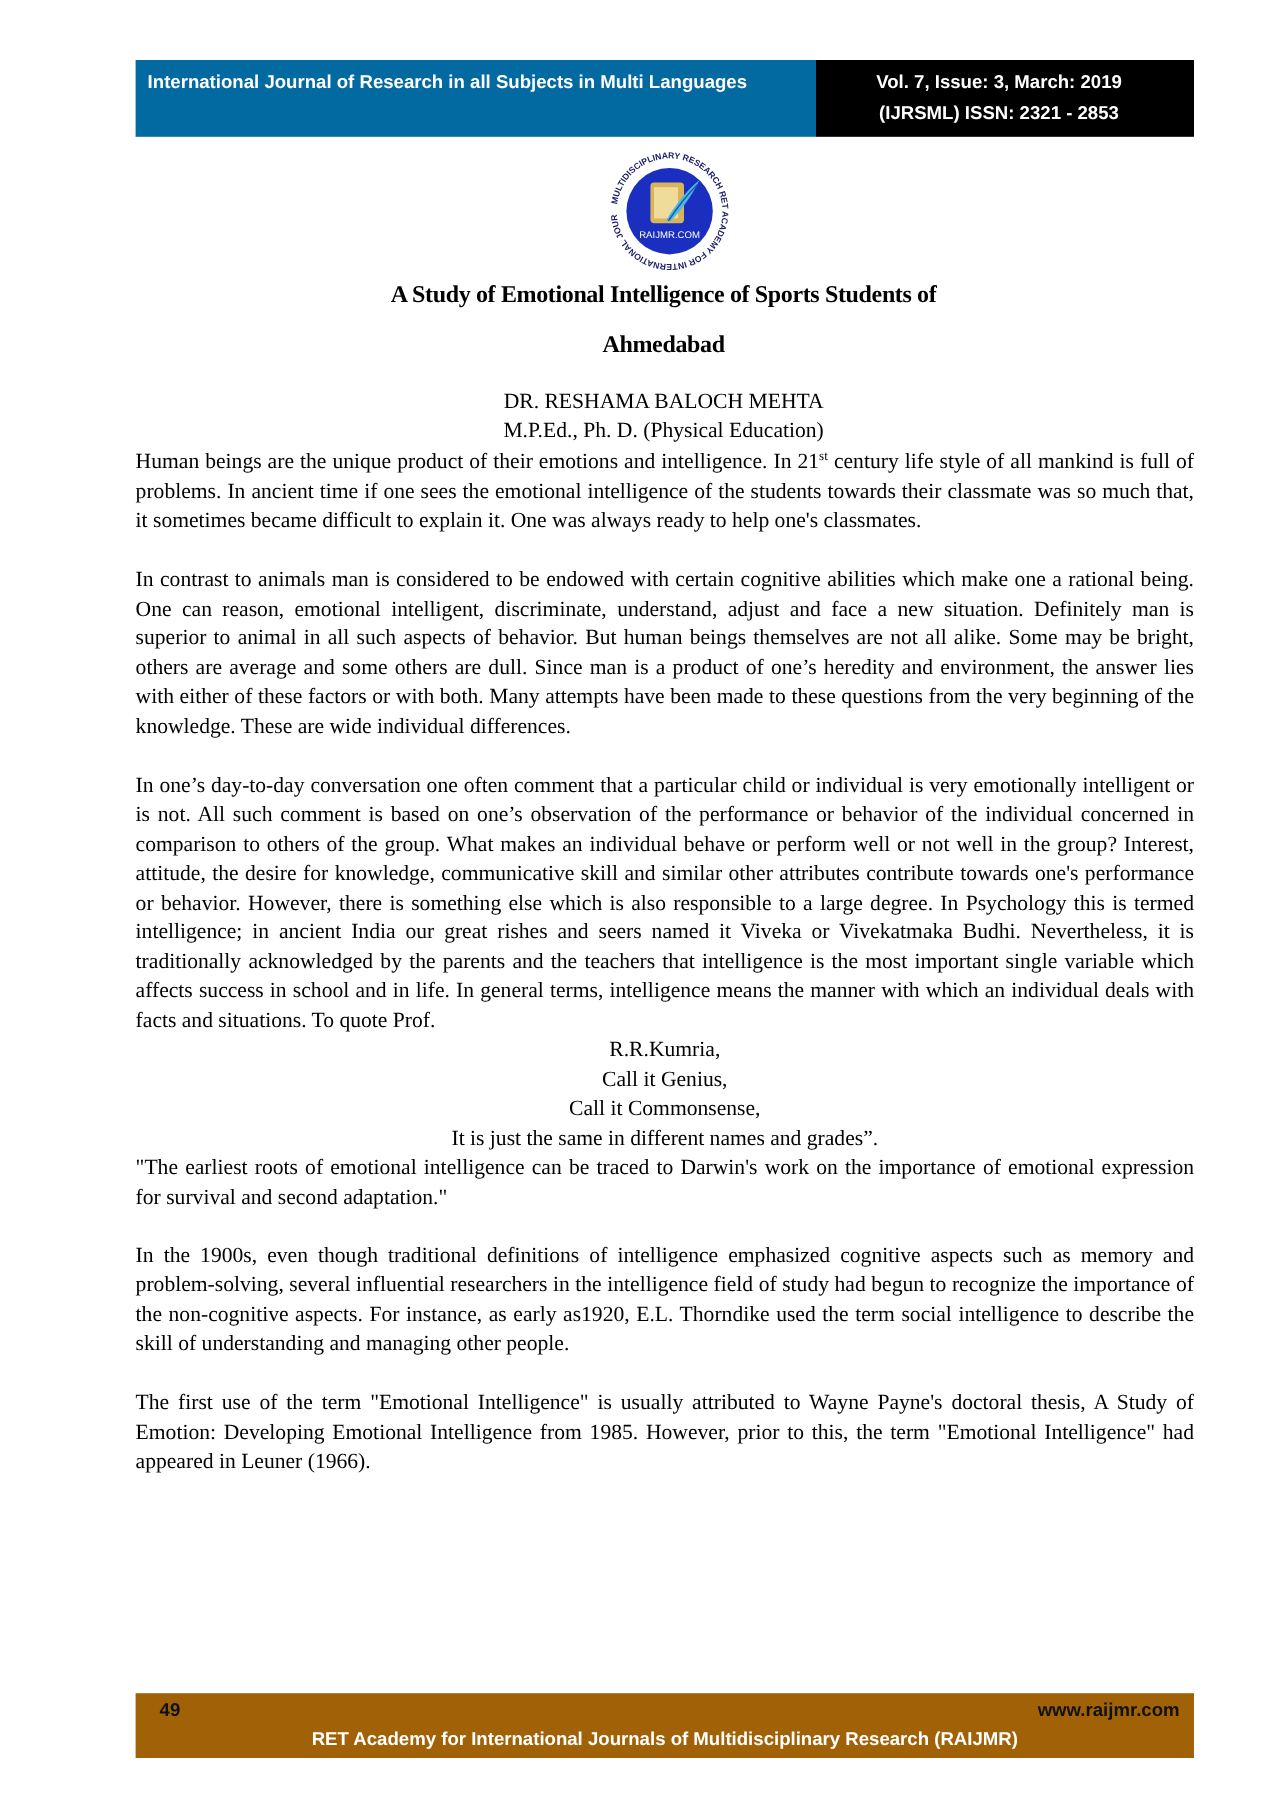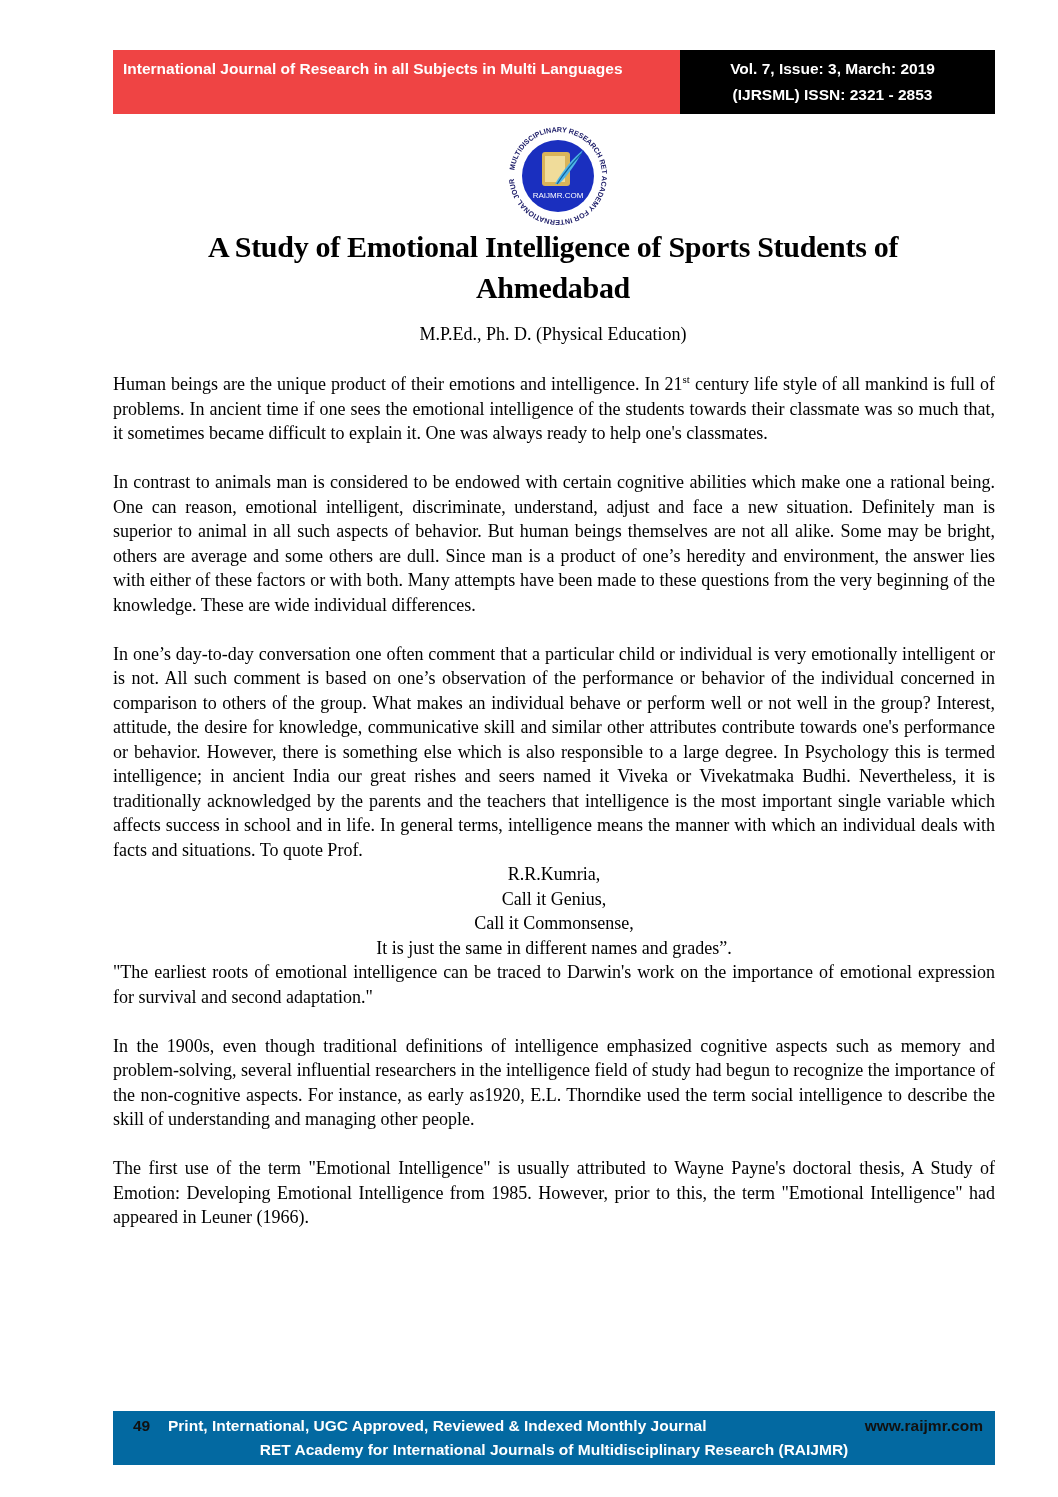--- a/index.html
+++ b/index.html
@@ -18,21 +18,21 @@
   .header {
     position: absolute;
     left: 113px;
     top: 50px;
     width: 882px;
     height: 64px;
     display: flex;
   }
   .header-left {
     width: 567px;
-    background: #ef4444;
+    background: #0369a1;
     color: #ffffff;
     font-family: "Liberation Sans", sans-serif;
     font-weight: bold;
     font-size: 15.5px;
     line-height: 26px;
     padding: 6px 0 0 10px;
     box-sizing: border-box;
     white-space: nowrap;
   }
   .header-right {
@@ -56,21 +56,21 @@
     height: 100px;
   }
   .title {
     position: absolute;
     left: 100px;
     top: 226px;
     width: 906px;
     text-align: center;
     font-family: "Liberation Serif", serif;
     font-weight: bold;
-    font-size: 30px;
+    font-size: 20px;
     line-height: 41px;
     letter-spacing: -0.3px;
   }
   .author {
     position: absolute;
     left: 100px;
     top: 322px;
     width: 906px;
     text-align: center;
     font-size: 18px;
@@ -96,21 +96,21 @@
   }
   .content p.tight { margin: 0; }
   .content .line { display: block; text-align: center; }
   sup { font-size: 11px; line-height: 0; }
   .footer {
     position: absolute;
     left: 113px;
     top: 1411px;
     width: 882px;
     height: 54px;
-    background: #0369a1;
+    background: #a16207;
     font-family: "Liberation Sans", sans-serif;
     font-weight: bold;
     font-size: 15.5px;
     box-sizing: border-box;
   }
   .footer-row1 {
     position: absolute;
     left: 0; right: 0; top: 3px;
     height: 24px;
     line-height: 24px;
@@ -169,20 +169,21 @@
     <text x="53" y="72" text-anchor="middle" font-family="Liberation Sans, sans-serif" font-size="8" fill="#ffffff">RAIJMR.COM</text>
   </svg>
 </div>
 
 <div class="title">
   <div>A Study of Emotional Intelligence of Sports Students of</div>
   <div>Ahmedabad</div>
 </div>
 
 <div class="author">
+  <div>DR. RESHAMA BALOCH MEHTA</div>
   <div>M.P.Ed., Ph. D. (Physical Education)</div>
 </div>
 
 <div class="content">
   <p><span>Human beings are the unique product of their emotions and intelligence. In 21</span><sup>st</sup><span> century life style of all mankind is full of problems. In ancient time if one sees the emotional intelligence of the students towards their classmate was so much that, it sometimes became difficult to explain it. One was always ready to help one's classmates.</span></p>
   <p>In contrast to animals man is considered to be endowed with certain cognitive abilities which make one a rational being. One can reason, emotional intelligent, discriminate, understand, adjust and face a new situation. Definitely man is superior to animal in all such aspects of behavior. But human beings themselves are not all alike. Some may be bright, others are average and some others are dull. Since man is a product of one’s heredity and environment, the answer lies with either of these factors or with both. Many attempts have been made to these questions from the very beginning of the knowledge. These are wide individual differences.</p>
   <p class="tight">In one’s day-to-day conversation one often comment that a particular child or individual is very emotionally intelligent or is not. All such comment is based on one’s observation of the performance or behavior of the individual concerned in comparison to others of the group. What makes an individual behave or perform well or not well in the group? Interest, attitude, the desire for knowledge, communicative skill and similar other attributes contribute towards one's performance or behavior. However, there is something else which is also responsible to a large degree. In Psychology this is termed intelligence; in ancient India our great rishes and seers named it Viveka or Vivekatmaka Budhi. Nevertheless, it is traditionally acknowledged by the parents and the teachers that intelligence is the most important single variable which affects success in school and in life. In general terms, intelligence means the manner with which an individual deals with facts and situations. To quote Prof.</p>
   <p class="tight">
     <span class="line">R.R.Kumria,</span>
     <span class="line">Call it Genius,</span>
@@ -190,17 +191,16 @@
     <span class="line">It is just the same in different names and grades”.</span>
   </p>
   <p>"The earliest roots of emotional intelligence can be traced to Darwin's work on the importance of emotional expression for survival and second adaptation."</p>
   <p>In the 1900s, even though traditional definitions of intelligence emphasized cognitive aspects such as memory and problem-solving, several influential researchers in the intelligence field of study had begun to recognize the importance of the non-cognitive aspects. For instance, as early as1920, E.L. Thorndike used the term social intelligence to describe the skill of understanding and managing other people.</p>
   <p>The first use of the term "Emotional Intelligence" is usually attributed to Wayne Payne's doctoral thesis, A Study of Emotion: Developing Emotional Intelligence from 1985.  However, prior to this, the term "Emotional Intelligence" had appeared in Leuner (1966).</p>
 </div>
 
 <div class="footer">
   <div class="footer-row1">
     <span class="page-num">49</span>
-    <span class="footer-tag">Print, International, UGC Approved,  Reviewed &amp; Indexed Monthly Journal</span>
     <span class="footer-url">www.raijmr.com</span>
   </div>
   <div class="footer-row2">RET Academy for International Journals of Multidisciplinary Research (RAIJMR)</div>
 </div>
 
 </body></html>

